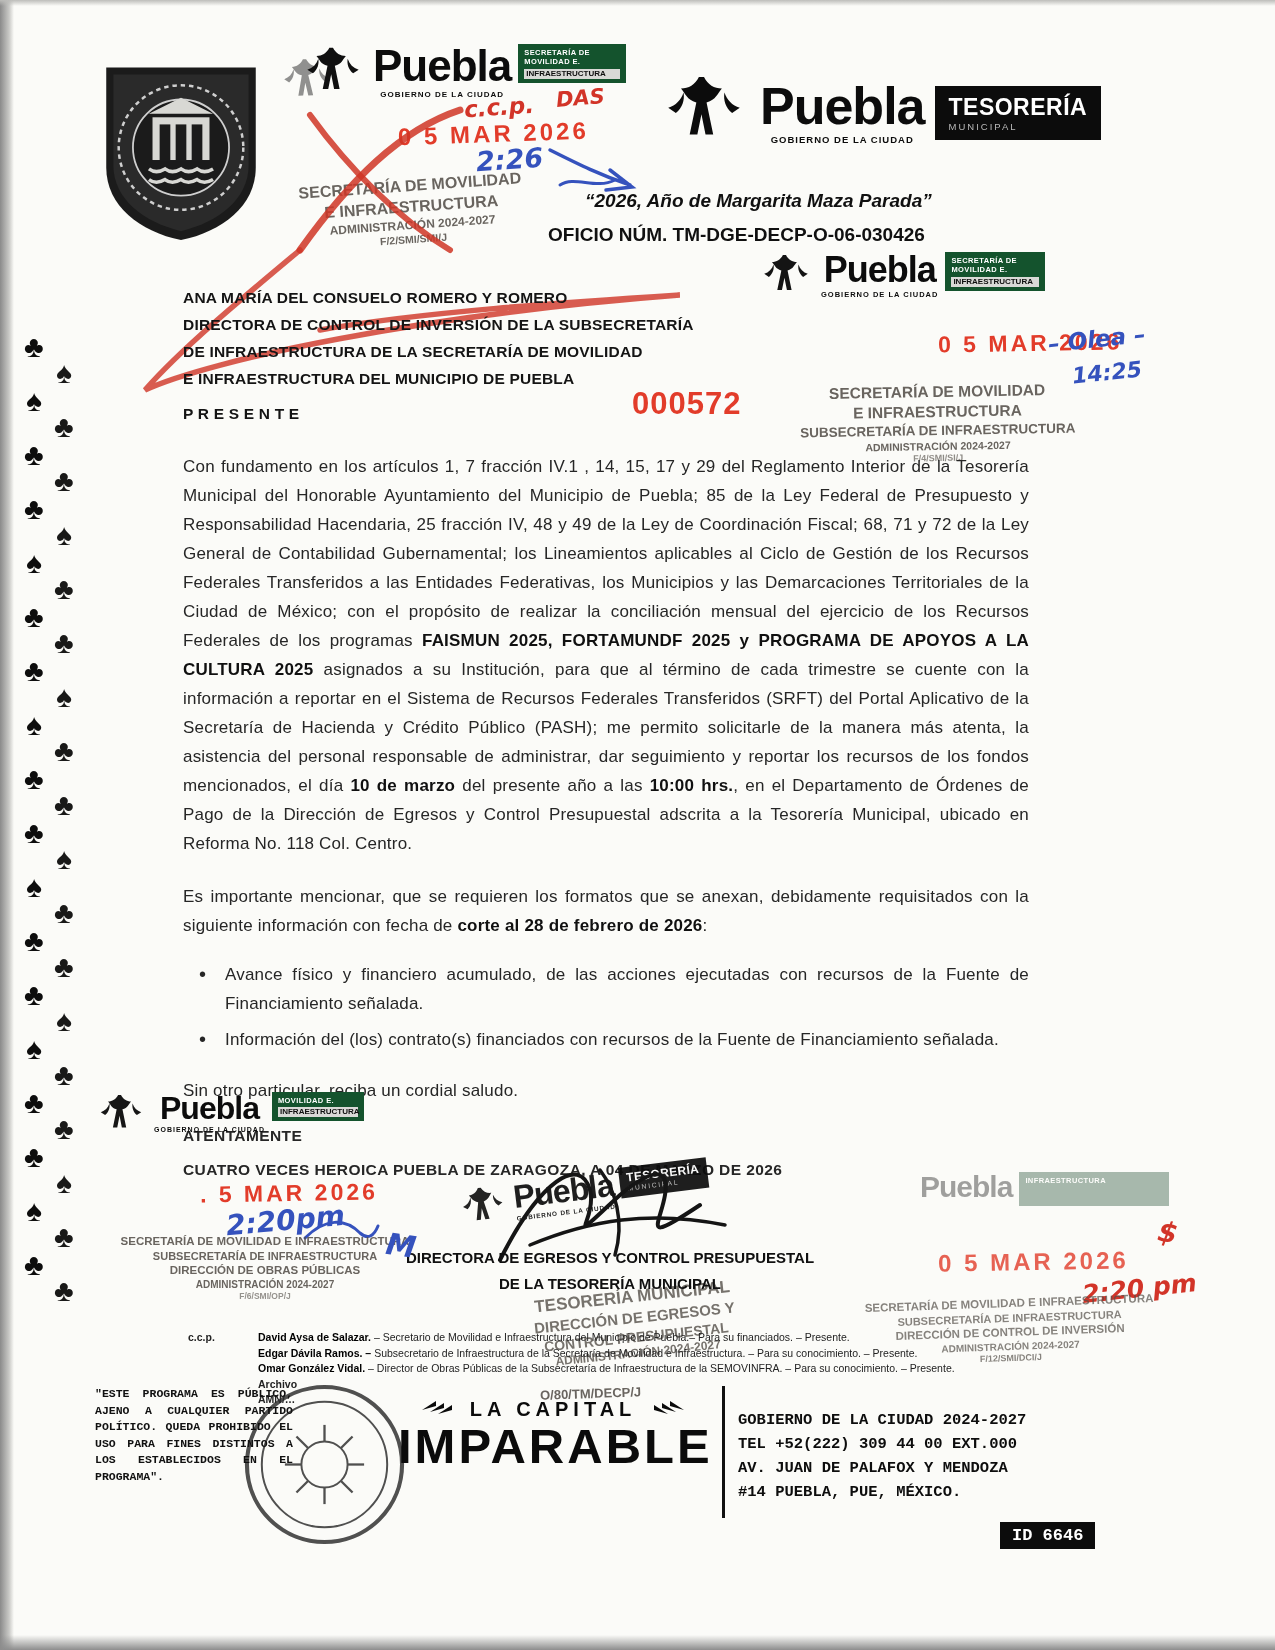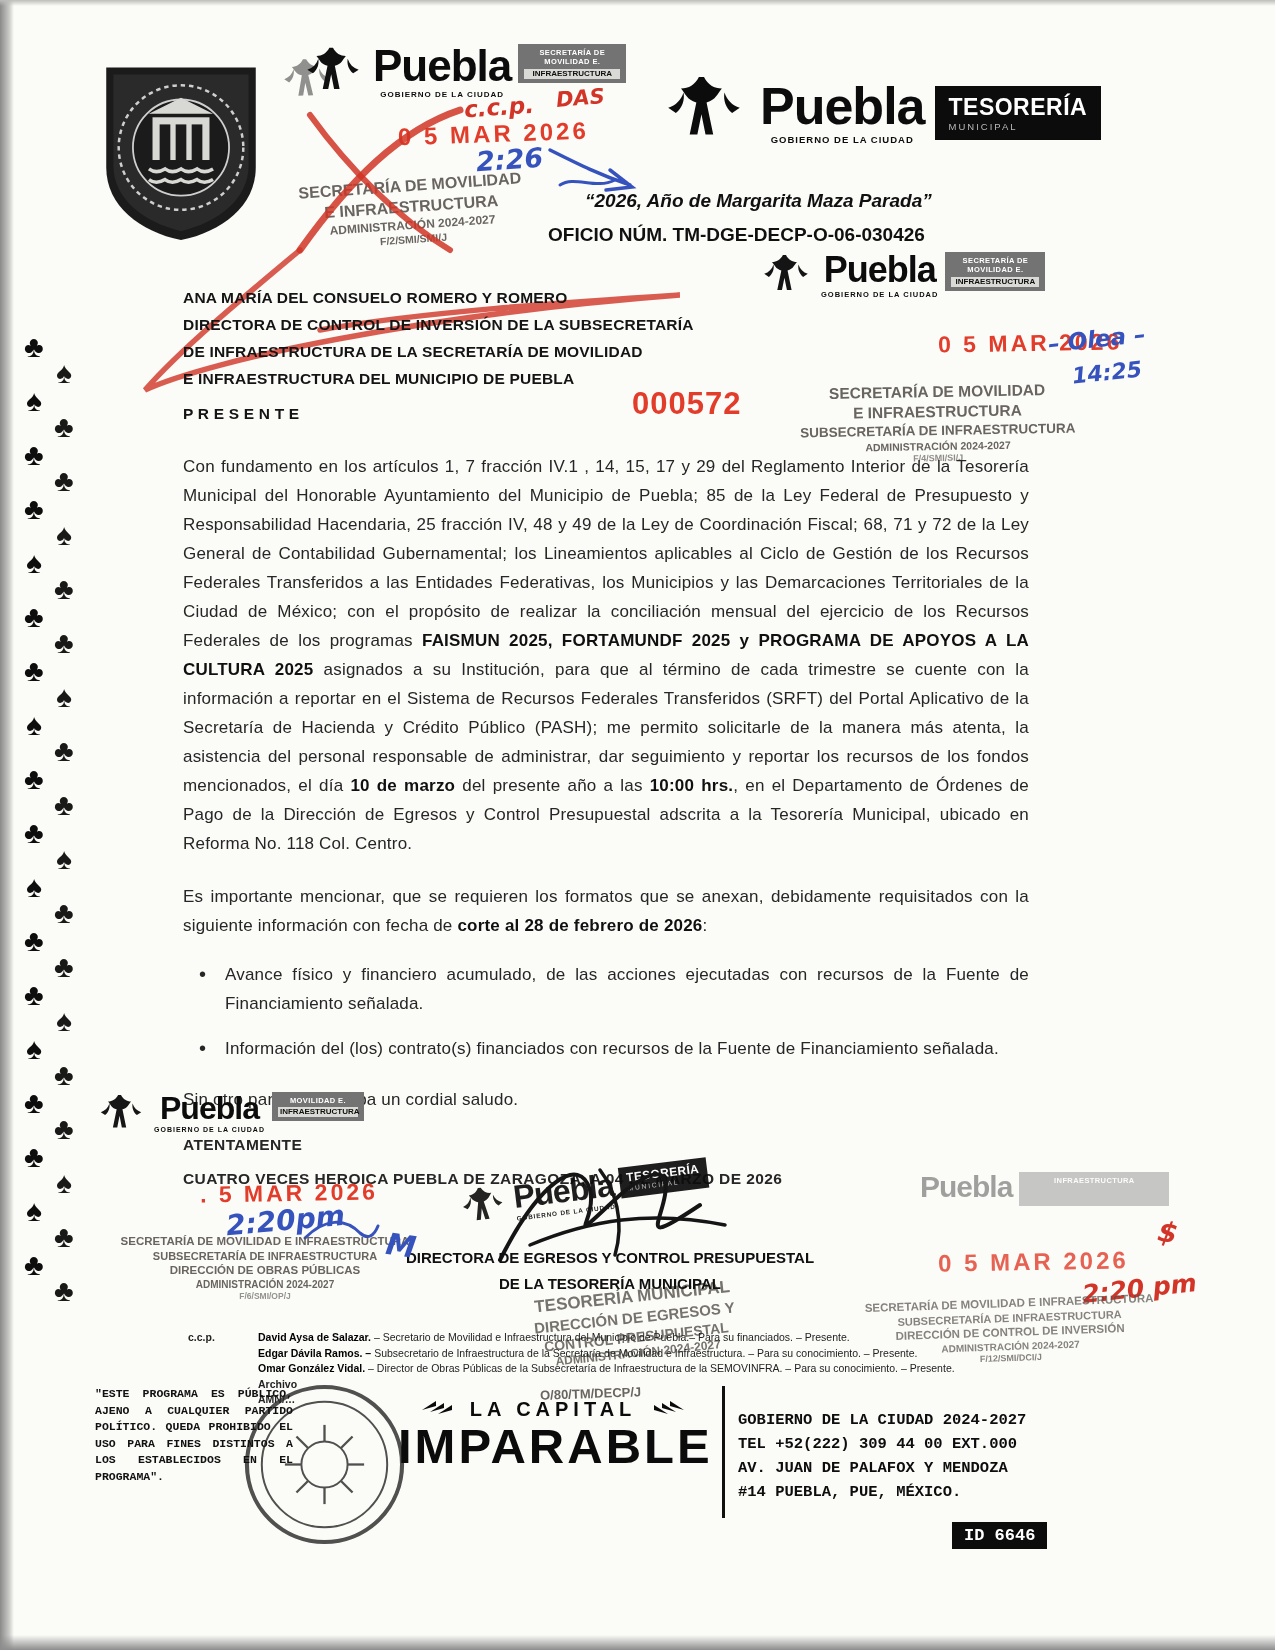--- a/index.html
+++ b/index.html
@@ -8,36 +8,36 @@
   .abs{position:absolute}
   .edge-left{left:0;top:0;width:14px;height:100%;background:linear-gradient(90deg,#8a8a8a,#c9c9c6 65%,rgba(251,251,248,0))}
   .edge-bottom{left:0;bottom:0;width:100%;height:15px;background:linear-gradient(0deg,#8d8d8d,rgba(251,251,248,0))}
   .edge-top{left:0;top:0;width:100%;height:6px;background:linear-gradient(180deg,#bdbdba,rgba(251,251,248,0))}
   .pattern{font-size:30px;line-height:54px;white-space:pre-line;color:#0d0d0d;text-align:center}
   
   .pstamp{display:flex;align-items:flex-start;gap:7px}
   .pcol{display:flex;flex-direction:column;align-items:center}
   .pword{font-weight:800;letter-spacing:-1px;color:#0c0c0c;line-height:1}
   .pgob{font-weight:700;color:#0c0c0c;letter-spacing:1px;margin-top:2px}
-  .pbox{background:#737373;color:#fff;text-align:center;padding:4px 6px;line-height:1.25}
+  .pbox{background:#14532d;color:#fff;padding:4px 6px;line-height:1.25}
   .pbox .b1{font-size:7.5px;font-weight:700;letter-spacing:.4px}
   .pbox .b3{background:#d9d9d6;color:#0f0f0f;font-weight:800;margin-top:2px;padding:0 2px;font-size:8px}
   .tbox{background:#0c0c0c;color:#fff;padding:9px 14px 7px;line-height:1.1}
   .tbox .t1{font-size:23px;font-weight:800;letter-spacing:.5px}
   .tbox .t2{font-size:9.5px;color:#b9b9b9;letter-spacing:2px;margin-top:2px}
   .stamp-red{color:#e23c2a;font-weight:700;letter-spacing:3px;white-space:nowrap}
   .hand-blue{color:#3552bd;font-style:italic;font-family:"DejaVu Sans",sans-serif;white-space:nowrap}
   .hand-red{color:#d23428;font-style:italic;font-family:"DejaVu Sans",sans-serif;white-space:nowrap}
   .graystamp{color:#55504a;font-weight:700;text-align:center;opacity:.88;white-space:nowrap}
   .graystamp div{line-height:1.3}
   .bodyflow{left:183px;top:452px;width:846px;font-size:17px;line-height:29px;color:#262626;text-align:justify;letter-spacing:.2px}
   .bodyflow b{color:#101010}
   .bodyflow p+p{margin-top:24px}
   .bullets{margin-top:20px;list-style:none}
-  .bullets li{position:relative;padding-left:42px;margin-top:16px;text-align:justify}
+  .bullets li{position:relative;padding-left:42px;margin-top:7px;text-align:justify}
   .bullets li::before{content:"•";position:absolute;left:16px;font-size:20px}
   .closing{margin-top:22px}
   .centerline{text-align:left;font-weight:800;letter-spacing:.4px}
   .recipient{left:183px;top:284px;font-weight:800;font-size:15.5px;line-height:27px;color:#141414;letter-spacing:.2px}
   .mono{font-family:"Liberation Mono","DejaVu Sans Mono",monospace}
   .ccp{font-size:10.5px;color:#222;line-height:15.5px}
   .ccp b{color:#000}
   .seal circle{fill:none;stroke:#2b2b2b}
   .angel{flex:0 0 auto}
   .faded{opacity:.38;filter:grayscale(.3)}
@@ -359,13 +359,13 @@
 </div>
 
 <div class="abs" style="left:722px;top:1386px;width:2.5px;height:132px;background:#101010"></div>
 <div class="abs mono" style="left:738px;top:1408px;font-size:15.5px;font-weight:700;line-height:24px;color:#0d0d0d">
   <div>GOBIERNO DE LA CIUDAD 2024-2027</div>
   <div>TEL +52(222) 309 44 00 EXT.000</div>
   <div>AV. JUAN DE PALAFOX Y MENDOZA</div>
   <div>#14 PUEBLA, PUE, MÉXICO.</div>
 </div>
 
-<div class="abs mono" style="left:952px;top:1522px;background:#0c0c0c;color:#fff;font-size:17px;font-weight:700;padding:4px 12px">ID 6646</div>
+<div class="abs mono" style="left:1000px;top:1522px;background:#0c0c0c;color:#fff;font-size:17px;font-weight:700;padding:4px 12px">ID 6646</div>
 
 </body></html>

